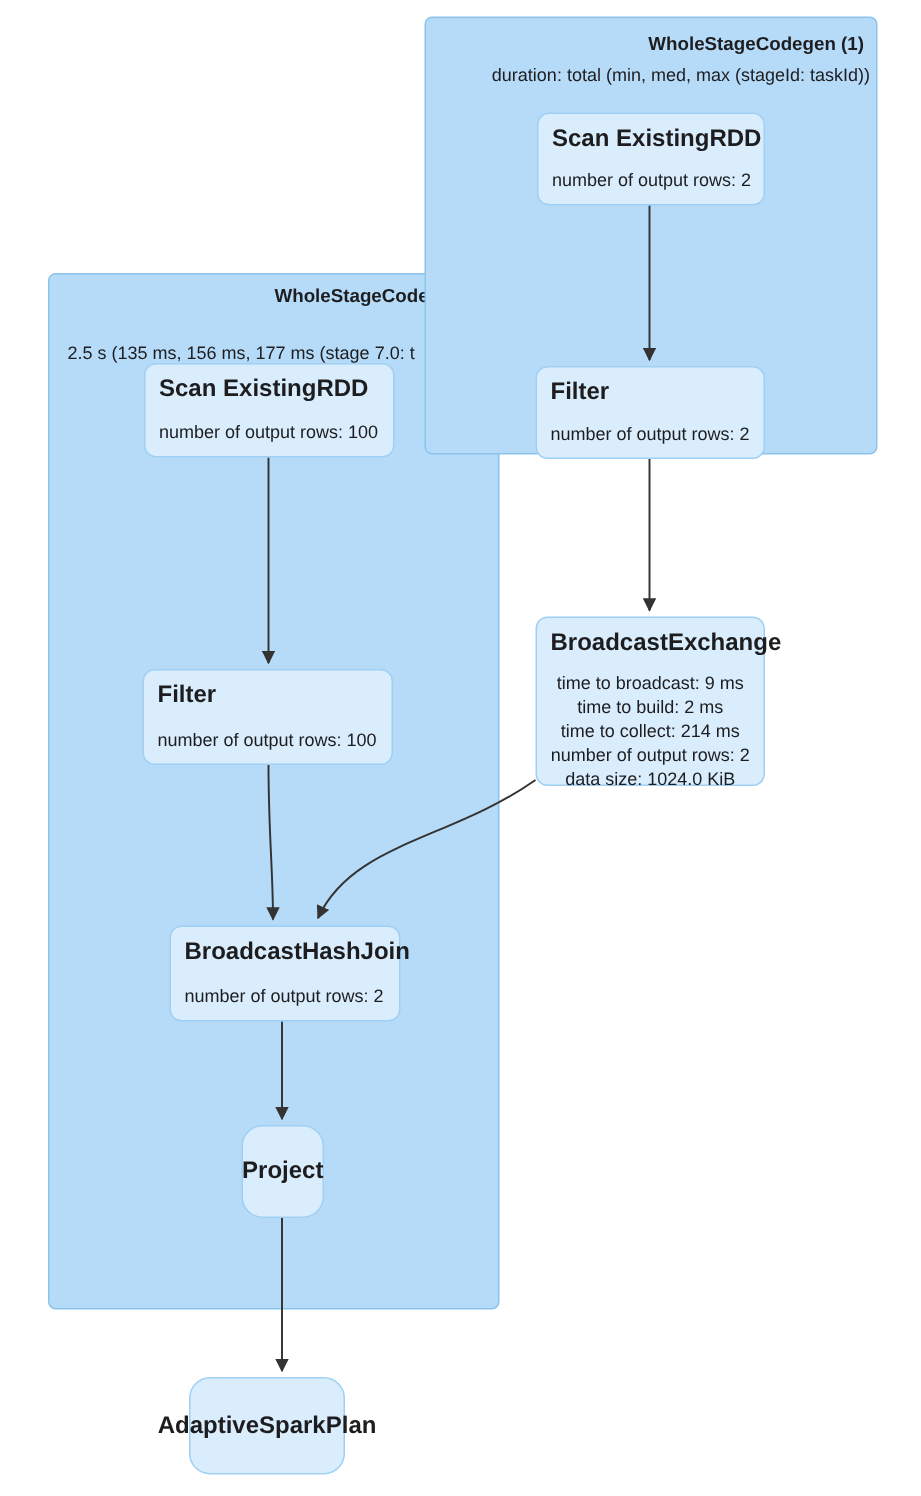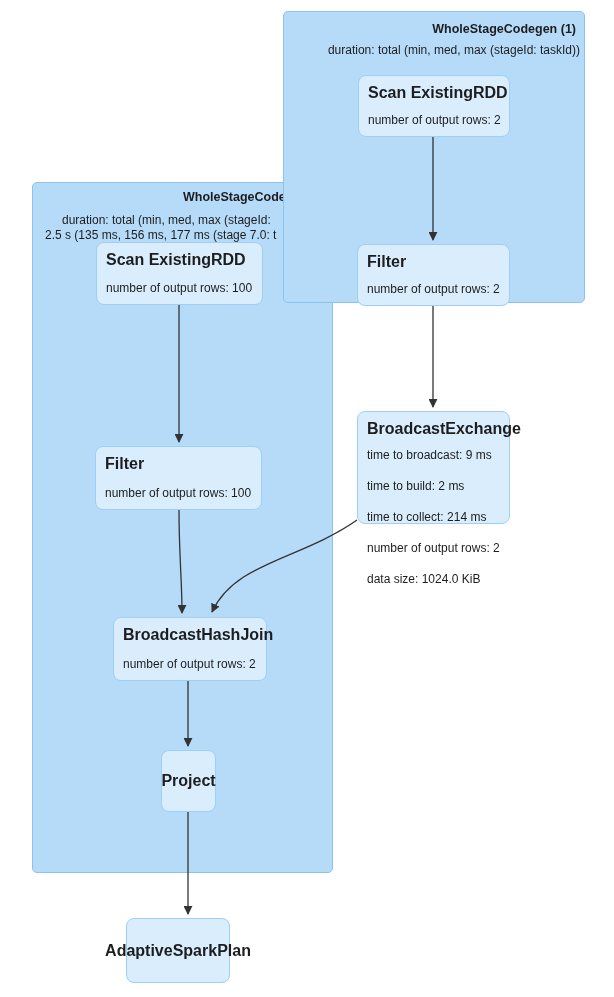--- a/index.html
+++ b/index.html
@@ -54,37 +54,36 @@
     font-size:16px;
     font-weight:700;
     white-space:nowrap;
     color:var(--text);
   }
   .node-metric{
     font-size:12px;
     white-space:nowrap;
     color:var(--text);
   }
-  .node-metrics{display:flex;flex-direction:column;gap:17px;margin-top:10px;}
-  .node.title-only{justify-content:center;align-items:center;padding:4px;}
+  .node-metrics{display:flex;flex-direction:column;gap:2px;margin-top:10px;align-items:center;}
+  .node.title-only{justify-content:center;align-items:center;padding:4px;border-radius:14px;}
   #cluster-1{left:283px;top:11px;width:302px;height:292px;z-index:2;}
   #cluster-2{left:32px;top:182px;width:301px;height:691px;z-index:1;}
   #edges{
     position:absolute;left:0;top:0;width:614px;height:997px;
     z-index:3;pointer-events:none;
   }
 </style>
 </head>
 <body>
 
 <div class="canvas">
 
   <div class="cluster" id="cluster-2">
     <div class="cluster-title" style="left:150px;top:7px;">WholeStageCode</div>
-    <div class="cluster-duration" style="left:29px;top:30px;">duration: total (min, med, max (stageId:</div>
     <div class="cluster-duration" style="left:12px;top:45px;">2.5 s (135 ms, 156 ms, 177 ms (stage 7.0: t</div>
   </div>
 
   <div class="cluster" id="cluster-1">
     <div class="cluster-title align-right" style="right:8px;top:10px;">WholeStageCodegen (1)</div>
     <div class="cluster-duration align-right" style="right:4px;top:31px;">duration: total (min, med, max (stageId: taskId))</div>
   </div>
 
   <svg id="edges" viewBox="0 0 614 997">
     <defs>

